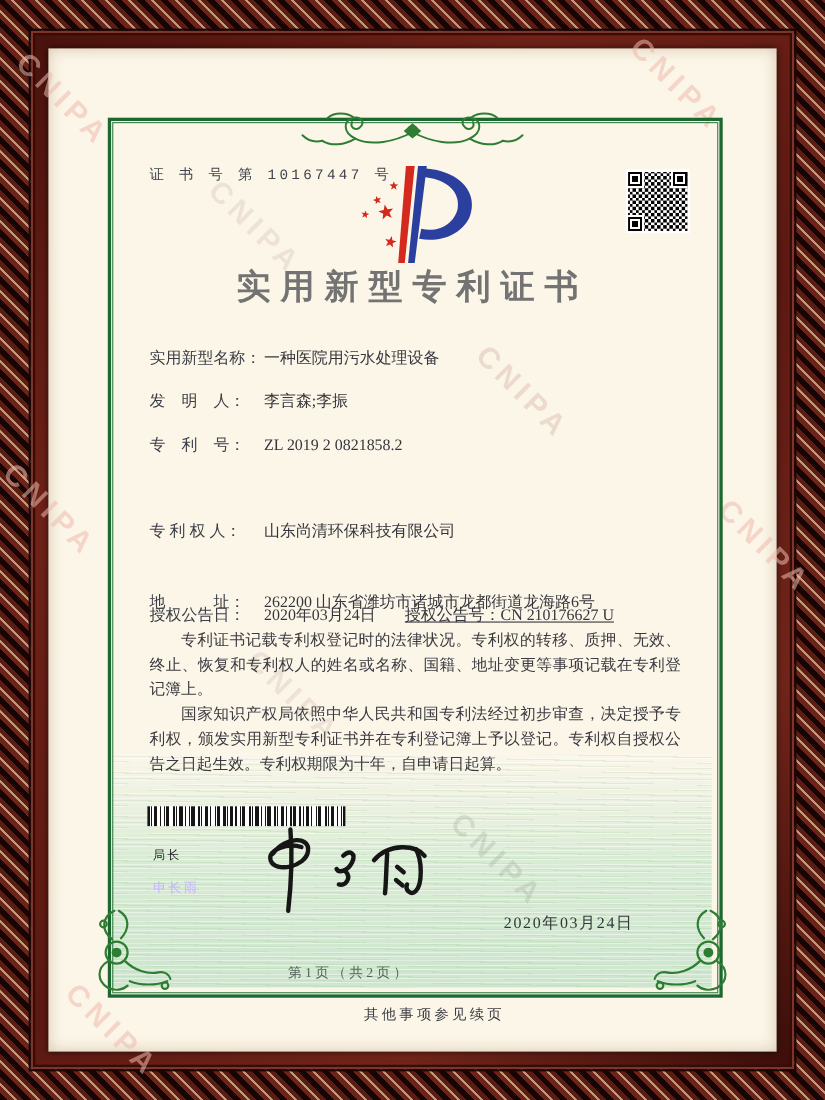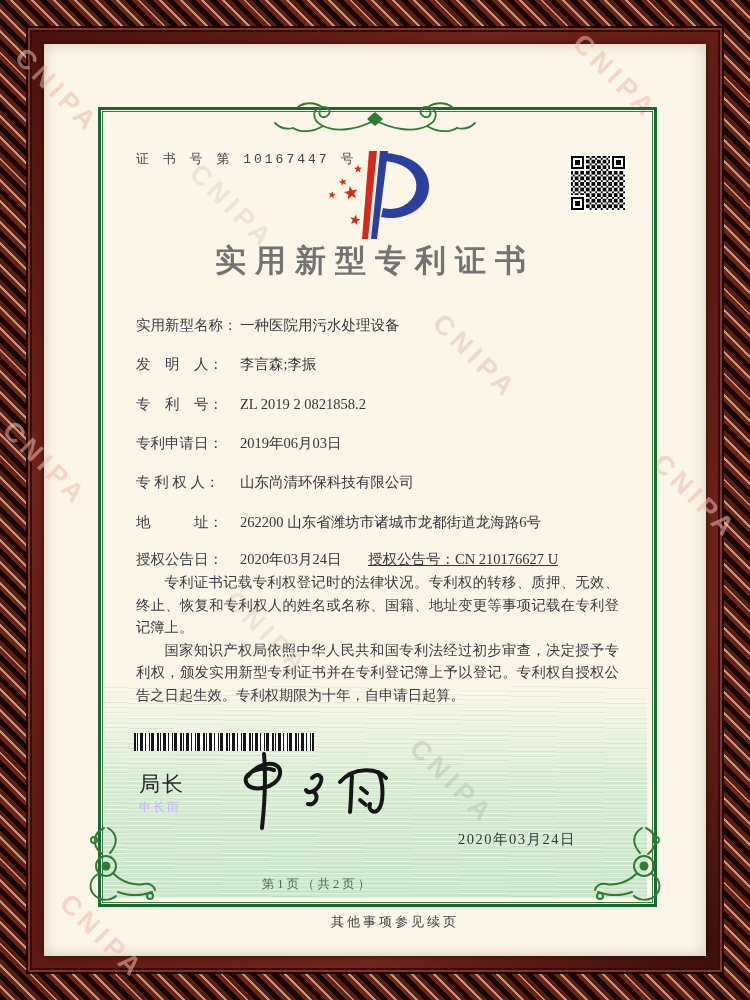--- a/index.html
+++ b/index.html
@@ -50,21 +50,21 @@
   .title{position:absolute;left:0;right:0;top:240px;text-align:center;font-size:31px;
     font-weight:bold;letter-spacing:9px;color:#737373;}
   .row{position:absolute;left:136px;font-size:14.5px;white-space:nowrap;color:#35353c;}
   .row .lbl{display:inline-block;width:104px;color:#3a3d46;}
   .row .pair2{position:absolute;left:232px;top:0;text-decoration:underline;}
   .paras{position:absolute;left:136px;top:571px;width:483px;font-size:14.3px;line-height:22.6px;
     text-align:justify;color:#3a3a40;}
   .paras p{margin:0;text-indent:2em;}
   .barcode{position:absolute;left:134px;top:733px;width:180px;height:18px;
     background:repeating-linear-gradient(90deg,#151515 0 2px,#fdfdfd 2px 3px,#151515 3px 4px,#fdfdfd 4px 6px,#151515 6px 9px,#fdfdfd 9px 11px,#151515 11px 12px,#fdfdfd 12px 15px,#151515 15px 16px,#fdfdfd 16px 17px,#151515 17px 20px,#fdfdfd 20px 23px);}
-  .director-title{position:absolute;left:139px;top:770px;font-size:21px;letter-spacing:2px;color:#26262b;}
+  .director-title{position:absolute;left:139px;top:770px;font-size:11px;letter-spacing:2px;color:#26262b;}
   .director-name{position:absolute;left:139px;top:799px;font-size:12px;letter-spacing:2px;color:#c4b5fd;}
   .signature{position:absolute;left:220px;top:748px;}
   .issue-date{position:absolute;left:458px;top:830px;font-size:14.5px;letter-spacing:1.5px;color:#33363c;}
   .page-footer{position:absolute;left:98px;top:876px;width:439px;text-align:center;
     font-size:12.5px;letter-spacing:3px;color:#55645b;}
   .note{position:absolute;left:0;right:0;top:913px;text-align:center;font-size:13px;
     letter-spacing:3px;color:#3c3c42;margin-left:40px;}
 </style>
 </head>
 <body>
@@ -181,27 +181,24 @@
 
     <div class="row" style="top:316px">
       <span class="lbl">实用新型名称：</span><span class="val">一种医院用污水处理设备</span>
     </div>
     <div class="row" style="top:355px">
       <span class="lbl">发　明　人：</span><span class="val">李言森;李振</span>
     </div>
     <div class="row" style="top:395px">
       <span class="lbl">专　利　号：</span><span class="val">ZL 2019 2 0821858.2</span>
     </div>
-    <div class="row" style="top:434px">
-      <span class="lbl">专利申请日：</span><span class="val">2019年06月03日</span>
-    </div>
     <div class="row" style="top:473px">
       <span class="lbl">专 利 权 人：</span><span class="val">山东尚清环保科技有限公司</span>
     </div>
-    <div class="row" style="top:513px">
+    <div class="row" style="top:538px">
       <span class="lbl">地　　　址：</span><span class="val">262200 山东省潍坊市诸城市龙都街道龙海路6号</span>
     </div>
     <div class="row" style="top:550px">
       <span class="lbl">授权公告日：</span><span class="val">2020年03月24日</span>
       <span class="pair2">
         <span>授权公告号：</span><span>CN 210176627 U</span>
       </span>
     </div>
 
     <div class="paras">

